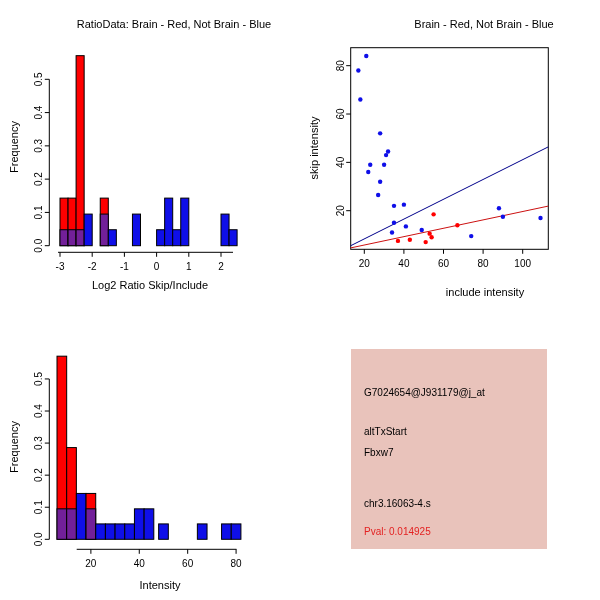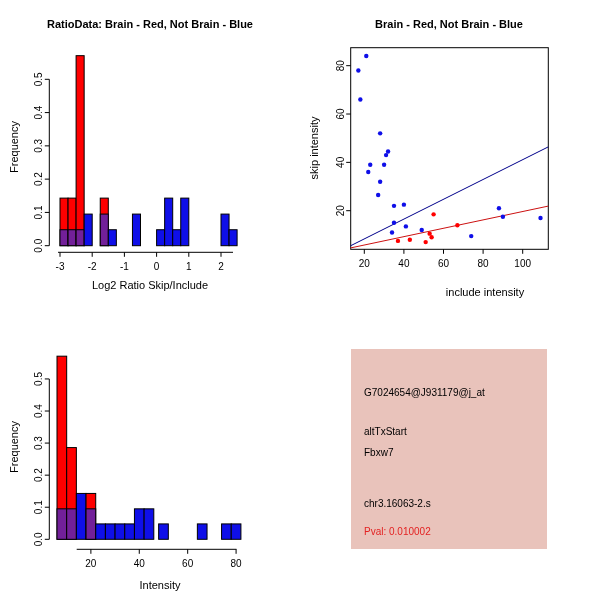--- a/index.html
+++ b/index.html
@@ -1,22 +1,22 @@
 <!DOCTYPE html>
 <html><head>
 <meta charset="utf-8">
 <style>
   html,body{margin:0;padding:0;background:#ffffff;}
   body{width:600px;height:600px;position:relative;overflow:hidden;
        font-family:"Liberation Sans","DejaVu Sans",sans-serif;color:#000;}
   #stage{position:absolute;left:0;top:0;width:600px;height:600px;}
   svg{position:absolute;left:0;top:0;}
   svg text{font-family:"Liberation Sans","DejaVu Sans",sans-serif;font-size:10px;fill:#000;}
-  .title{position:absolute;font-weight:bold;font-size:11px;white-space:nowrap;
-         transform:translate(-50%,-50%);}
+  .title{position:absolute;font-weight:normal;font-size:11px;white-space:nowrap;
+         transform:translate(-50%,-50%);margin-left:24px;}
   .axis-label{position:absolute;font-size:11px;white-space:nowrap;
               transform:translate(-50%,-50%);}
   .axis-label.rot{transform:translate(-50%,-50%) rotate(-90deg);}
   .info-panel{position:absolute;left:351px;top:349px;width:196px;height:200px;}
   .info-line{position:absolute;left:364px;font-size:10px;white-space:nowrap;
              transform:translateY(-50%);}
 </style>
 </head>
 <body>
 
@@ -150,28 +150,28 @@
       <circle cx="397.96000000000004" cy="240.9125" r="2.2" fill="#ff0000"></circle>
       <circle cx="409.84000000000003" cy="239.70399999999998" r="2.2" fill="#ff0000"></circle>
       <circle cx="425.68" cy="242.12099999999998" r="2.2" fill="#ff0000"></circle>
       <circle cx="429.64" cy="233.6615" r="2.2" fill="#ff0000"></circle>
       <circle cx="431.62" cy="237.28699999999998" r="2.2" fill="#ff0000"></circle>
       <circle cx="433.6" cy="214.32549999999998" r="2.2" fill="#ff0000"></circle>
       <circle cx="457.36" cy="225.202" r="2.2" fill="#ff0000"></circle>
     </svg>
 
   <div class="title" style="left:150px;top:24px;">RatioData: Brain - Red, Not Brain - Blue</div>
-  <div class="title" style="left:449px;top:24px;">Brain - Red, Not Brain - Blue</div>
+  <div class="title" style="left:460px;top:24px;">Brain - Red, Not Brain - Blue</div>
 
   <div class="axis-label rot" style="left:14px;top:147px;">Frequency</div>
   <div class="axis-label" style="left:150px;top:285px;">Log2 Ratio Skip/Include</div>
   <div class="axis-label rot" style="left:314px;top:148px;">skip intensity</div>
   <div class="axis-label" style="left:449px;top:292px;margin-left:36px;">include intensity</div>
   <div class="axis-label rot" style="left:14px;top:447px;">Frequency</div>
   <div class="axis-label" style="left:160px;top:585px;">Intensity</div>
 
   <div class="info-panel" style="background: rgb(233, 195, 187);"></div>
   <div class="info-line" style="top:392px;">G7024654@J931179@j_at</div>
   <div class="info-line" style="top:431px;">altTxStart</div>
   <div class="info-line" style="top:452px;">Fbxw7</div>
-  <div class="info-line" style="top:503px;">chr3.16063-2.s</div>
-  <div class="info-line" style="top: 531px; color: rgb(227, 34, 34);">Pval: 0.010002</div>
+  <div class="info-line" style="top:503px;">chr3.16063-4.s</div>
+  <div class="info-line" style="top: 531px; color: rgb(227, 34, 34);">Pval: 0.014925</div>
 </div>
 
 </body></html>

